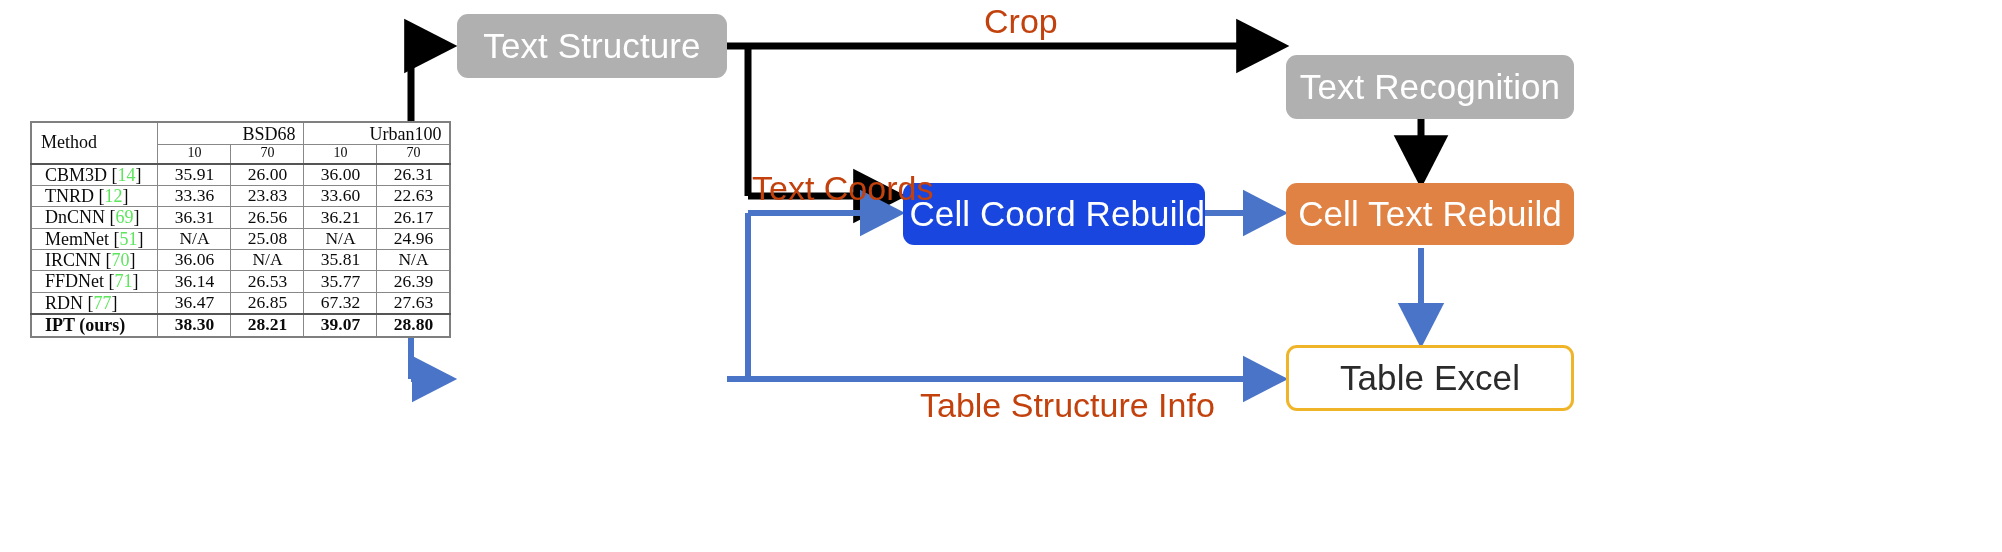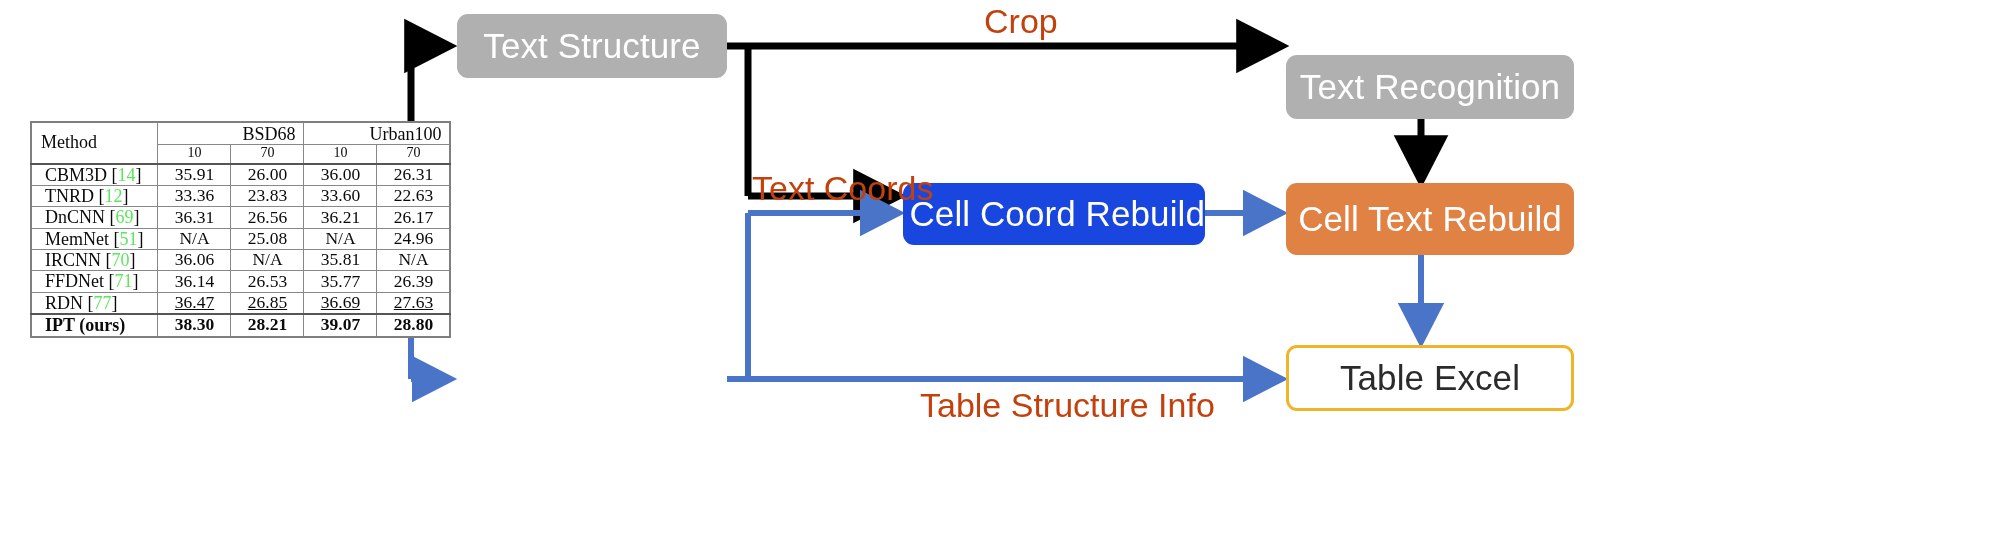--- a/index.html
+++ b/index.html
@@ -30,21 +30,21 @@
   }
   .paper-table .hdr-method{
     text-align:left;padding:6px 8px 7px 9px;font-size:18px;
     border-bottom:1px solid #888;
   }
   .paper-table .hdr-group{font-size:18px;padding:2px 8px 1px;text-align:right;}
   .paper-table .hdr-sub{font-size:14px;padding:1px 8px 2px;}
   .paper-table td.mname{text-align:left;padding-left:13px;padding-right:14px;font-size:18px;}
   .paper-table td.num{min-width:52px;padding-left:10px;padding-right:10px;}
   .cite{color:#5ce65c;}
-  .row-under td.num{text-decoration:underline;}
+  .row-under td.num{}
   .row-best td{font-weight:bold;}
   .thick-top td{border-top:2px solid #555;}
 
   
   .node{
     position:absolute;box-sizing:border-box;
     display:flex;align-items:center;justify-content:center;
     text-align:center;line-height:1.12;
     border-radius:11px;
     font-size:35px;
@@ -172,21 +172,21 @@
           <td class="mname">FFDNet [<span class="cite">71</span>]</td>
           <td class="num">36.14</td>
           <td class="num">26.53</td>
           <td class="num">35.77</td>
           <td class="num">26.39</td>
         </tr>
         <tr class="row-under">
           <td class="mname">RDN [<span class="cite">77</span>]</td>
           <td class="num">36.47</td>
           <td class="num">26.85</td>
-          <td class="num">36.69</td>
+          <td class="num">67.32</td>
           <td class="num">27.63</td>
         </tr>
         <tr class="row-best thick-top">
           <td class="mname">IPT (ours)</td>
           <td class="num">38.30</td>
           <td class="num">28.21</td>
           <td class="num">39.07</td>
           <td class="num">28.80</td>
         </tr>
       </tbody>
@@ -197,21 +197,21 @@
   </div>
 
   <div class="node node-gray" style="left:1286px;top:14px;width:288px;height:64px;margin-top:41px;">
     <span>Text Recognition</span>
   </div>
 
   <div class="node node-blue" style="left:903px;top:183px;width:302px;height:62px;">
     <span>Cell Coord Rebuild</span>
   </div>
 
-  <div class="node node-orange" style="left:1286px;top:183px;width:288px;height:72px;">
+  <div class="node node-orange" style="left:1286px;top:183px;width:288px;height:62px;">
     <span>Cell Text Rebuild</span>
   </div>
 
 
   <div class="node node-outline" style="left:1286px;top:345px;width:288px;height:66px;">
     <span>Table Excel</span>
   </div>
 
   <div class="elabel" style="left:984px;top:2px;">Crop</div>
 

